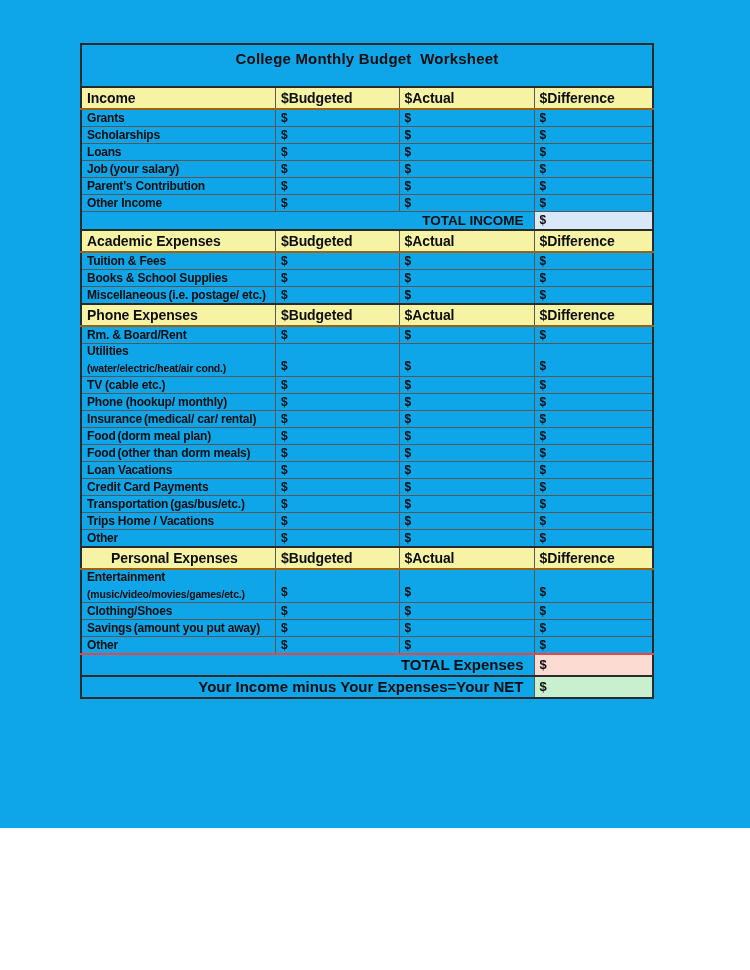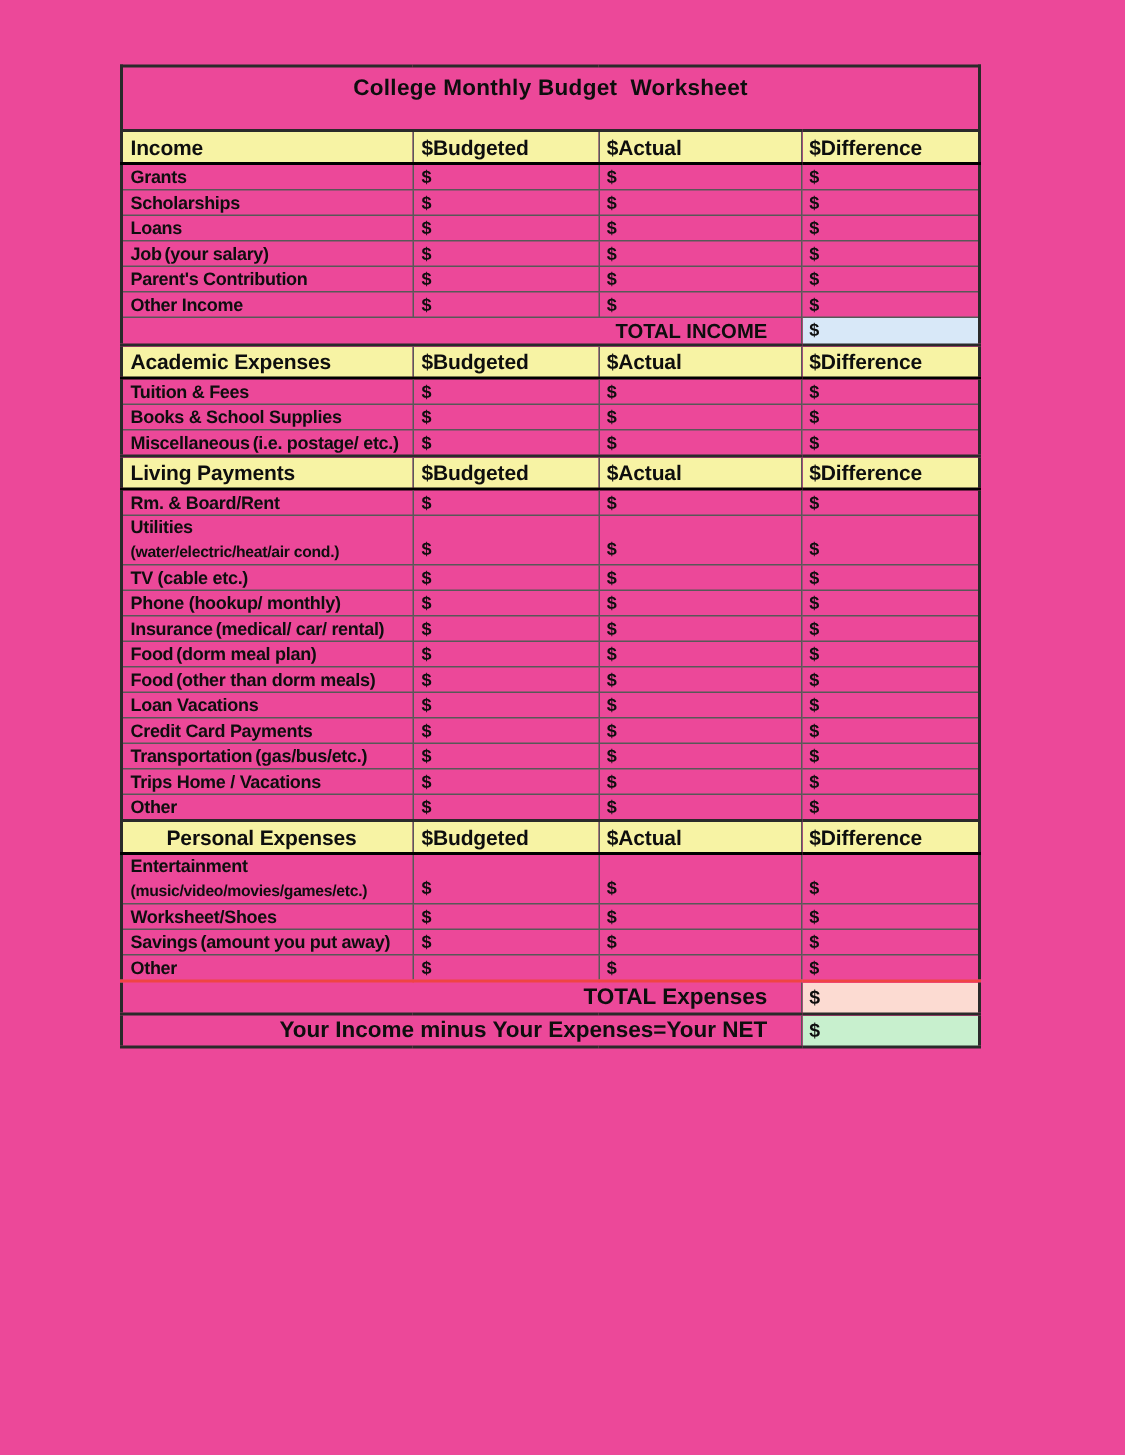--- a/index.html
+++ b/index.html
@@ -4,22 +4,22 @@
 <style>
   html, body { margin:0; padding:0; background:#ffffff; }
   body {
     font-family: "Liberation Sans", sans-serif;
     color:#0e0e0e;
     -webkit-font-smoothing: antialiased;
   }
   .page {
     position:relative;
     width:750px;
-    height:970px;
-    background:#ec4899;
+    height:828px;
+    background:#0ea5e9;
     overflow:hidden;
   }
   table.budget-table {
     position:absolute;
     left:80px;
     top:43px;
     width:574px;
     border-collapse:collapse;
     table-layout:fixed;
     border:2px solid #2a2a2a;
@@ -37,21 +37,21 @@
     text-align:center;
     font-weight:bold;
     font-size:15px;
     padding-top:5px;
     letter-spacing:0.2px;
     white-space:pre;
   }
   
   .section-row td {
     border-top:2px solid #2a2a2a;
-    border-bottom:2px solid #000000;
+    border-bottom:2px solid #a16207;
   }
   .section-title-cell {
     font-size:14px;
     font-weight:bold;
     padding:2px 2px 2px 5px;
     height:22px;
     vertical-align:middle;
     letter-spacing:-0.1px;
   }
   .col-header-cell {
@@ -83,21 +83,21 @@
   .amount-cell {
     font-size:12px;
     font-weight:bold;
     padding-left:5px;
     vertical-align:middle;
   }
   
   .total-label-cell {
     text-align:right;
     font-weight:bold;
-    padding-right:22px;
+    padding-right:10px;
     vertical-align:middle;
     white-space:nowrap;
   }
   .total-value-cell {
     font-weight:bold;
     font-size:12px;
     padding-left:5px;
     vertical-align:middle;
   }
   .income-total td { height:18px; }
@@ -190,21 +190,21 @@
           <td class="amount-cell"><span class="dollar">$</span></td>
           <td class="amount-cell"><span class="dollar">$</span></td>
         </tr>
         <tr class="data-row">
           <td class="label-cell"><span class="row-label">Miscellaneous</span><span class="row-sublabel">(i.e. postage/ etc.)</span></td>
           <td class="amount-cell"><span class="dollar">$</span></td>
           <td class="amount-cell"><span class="dollar">$</span></td>
           <td class="amount-cell"><span class="dollar">$</span></td>
         </tr>
         <tr class="section-row">
-          <td class="section-title-cell" style="background: rgb(247, 243, 164);">Living Payments</td>
+          <td class="section-title-cell" style="background: rgb(247, 243, 164);">Phone Expenses</td>
           <td class="col-header-cell" style="background: rgb(247, 243, 164);">$Budgeted</td>
           <td class="col-header-cell" style="background: rgb(247, 243, 164);">$Actual</td>
           <td class="col-header-cell" style="background: rgb(247, 243, 164);">$Difference</td>
         </tr>
         <tr class="data-row">
           <td class="label-cell"><span class="row-label">Rm. &amp; Board/Rent</span></td>
           <td class="amount-cell"><span class="dollar">$</span></td>
           <td class="amount-cell"><span class="dollar">$</span></td>
           <td class="amount-cell"><span class="dollar">$</span></td>
         </tr>
@@ -286,21 +286,21 @@
         <tr class="data-row stacked">
           <td class="label-cell">
             <div class="row-label">Entertainment</div>
             <div class="row-sublabel">(music/video/movies/games/etc.)</div>
           </td>
           <td class="amount-cell"><span class="dollar">$</span></td>
           <td class="amount-cell"><span class="dollar">$</span></td>
           <td class="amount-cell"><span class="dollar">$</span></td>
         </tr>
         <tr class="data-row">
-          <td class="label-cell"><span class="row-label">Worksheet/Shoes</span></td>
+          <td class="label-cell"><span class="row-label">Clothing/Shoes</span></td>
           <td class="amount-cell"><span class="dollar">$</span></td>
           <td class="amount-cell"><span class="dollar">$</span></td>
           <td class="amount-cell"><span class="dollar">$</span></td>
         </tr>
         <tr class="data-row">
           <td class="label-cell"><span class="row-label">Savings</span><span class="row-sublabel">(amount you put away)</span></td>
           <td class="amount-cell"><span class="dollar">$</span></td>
           <td class="amount-cell"><span class="dollar">$</span></td>
           <td class="amount-cell"><span class="dollar">$</span></td>
         </tr>

